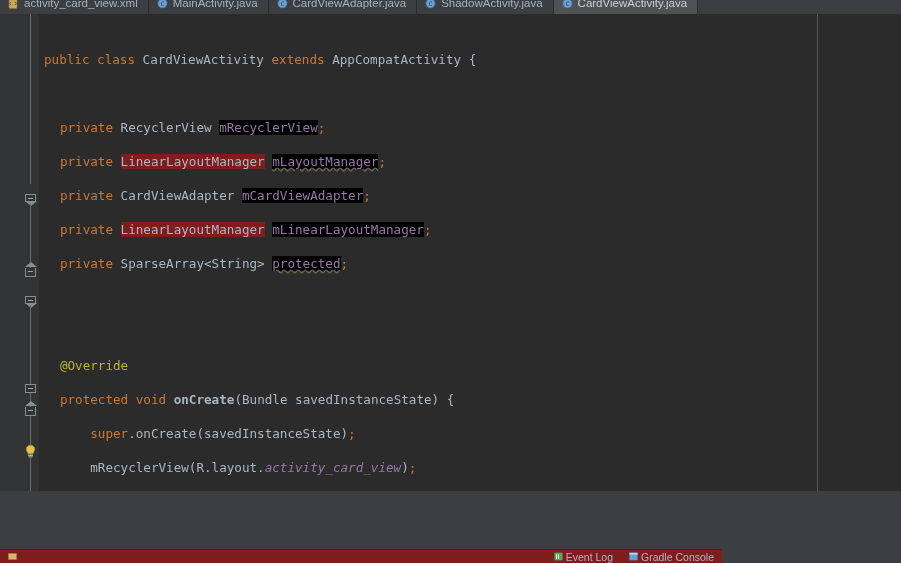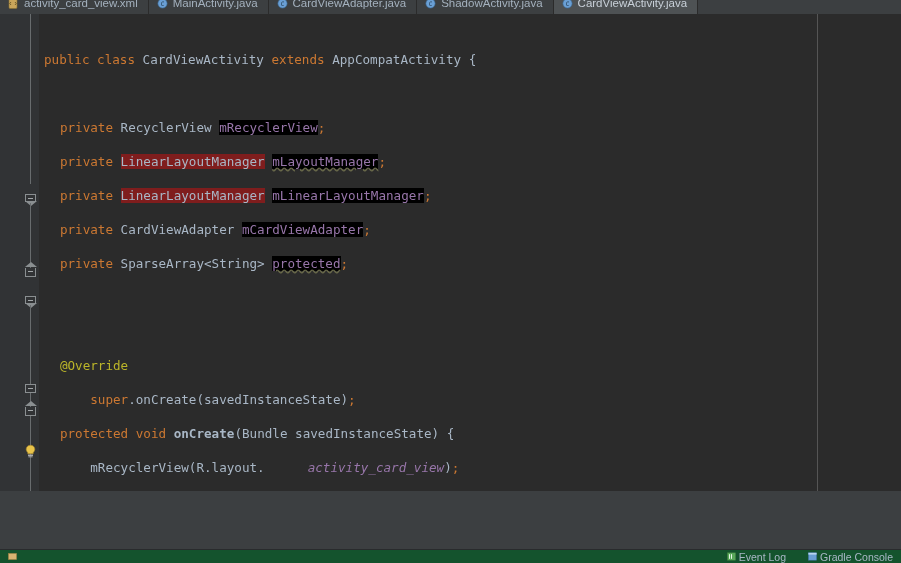--- a/index.html
+++ b/index.html
@@ -108,21 +108,21 @@
     color: #a9b7c6;
     white-space: pre;
     padding-top: 3px;
   }
   .ln { height: 17px; position: relative; padding-left: 4px; }
 
   
   .kw   { color: #cc7832; }
   .cls  { color: #a9b7c6; }
   .fld  { color: #9876aa; }
-  .stat { color: #9876aa; font-style: italic; margin-left: 43px; }
+  .stat { color: #9876aa; font-style: italic; }
   .anno { color: #bbb529; text-align: right; }
   .mth  { color: #a9b7c6; font-weight: bold; }
   .pun  { color: #a9b7c6; }
   .semi { color: #cc7832; }
 
   
   .hl-type { background: #7f1d1d; }
   .hl-id   { background: #000000; }
 
   
@@ -134,29 +134,28 @@
   
   #scroll-gutter {
     position: absolute; right: 0; top: 0;
     width: 12px; height: 535px;
     background: #2b2b2b;
   }
 
   
   #status-bar {
     position: absolute; bottom: 0; left: 0;
-    width: 901px; height: 14px;
-    background: #14532d;
+    width: 722px; height: 14px;
+    background: #7f1d1d;
     border-top: 1px solid #292b2d;
     display: flex; align-items: center;
     font-family: "Liberation Sans", sans-serif;
     font-size: 10.5px;
     color: #a9b7c6;
     overflow: hidden;
-    gap: 6px;
   }
   .sb-item { display: flex; align-items: center; gap: 3px; padding: 0 8px; white-space: nowrap; }
   .sb-spacer { flex: 1 1 auto; }
   .sb-sq { width: 9px; height: 9px; flex: 0 0 auto; }
 </style>
 </head>
 <body>
 
 <div id="tab-bar">
 
@@ -229,28 +228,28 @@
   <div id="left-strip"></div>
   <div id="margin-guide"></div>
   <div id="scroll-gutter"></div>
 
   <div id="code">
 
 <div class="ln"><span style="margin-left:22px"></span><span class="kw">public</span> <span class="kw">class</span> <span class="cls">CardViewActivity</span> <span class="kw">extends</span> <span class="cls">AppCompatActivity</span> <span class="pun">{</span></div>
 <div class="ln"></div>
 <div class="ln">     <span class="kw">private</span> <span class="cls">RecyclerView</span> <span class="fld hl-id">mRecyclerView</span><span class="semi">;</span></div>
 <div class="ln">     <span class="kw">private</span> <span class="cls hl-type">LinearLayoutManager</span> <span class="fld hl-id" style="text-decoration:underline wavy #6a6a4a">mLayoutManager</span><span class="semi">;</span></div>
+<div class="ln">     <span class="kw">private</span> <span class="cls">CardViewAdapter</span> <span class="fld hl-id">mCardViewAdapter</span><span class="semi">;</span></div>
 <div class="ln">     <span class="kw">private</span> <span class="cls hl-type">LinearLayoutManager</span> <span class="fld hl-id">mLinearLayoutManager</span><span class="semi">;</span></div>
-<div class="ln">     <span class="kw">private</span> <span class="cls">CardViewAdapter</span> <span class="fld hl-id">mCardViewAdapter</span><span class="semi">;</span></div>
 <div class="ln">     <span class="kw">private</span> <span class="cls">SparseArray&lt;String&gt;</span> <span class="fld hl-id" style="text-decoration:underline wavy #6a6a4a">protected</span><span class="semi">;</span></div>
 <div class="ln"></div>
 <div class="ln"></div>
 <div class="ln">     <span class="anno">@Override</span></div>
+<div class="ln">     <span class="kw">protected</span> <span class="kw">void</span> <span class="mth">onCreate</span><span class="pun">(</span><span class="cls">Bundle</span> <span class="cls">savedInstanceState</span><span class="pun">) {</span></div>
 <div class="ln">         <span class="kw">super</span><span class="pun">.</span><span class="cls">onCreate</span><span class="pun">(</span><span class="cls">savedInstanceState</span><span class="pun">)</span><span class="semi">;</span></div>
-<div class="ln">     <span class="kw">protected</span> <span class="kw">void</span> <span class="mth">onCreate</span><span class="pun">(</span><span class="cls">Bundle</span> <span class="cls">savedInstanceState</span><span class="pun">) {</span></div>
 <div class="ln">         <span class="cls">mRecyclerView</span><span class="pun">(</span><span class="cls">R</span><span class="pun">.</span><span class="cls">layout</span><span class="pun">.</span><span class="stat">activity_card_view</span><span class="pun">)</span><span class="semi">;</span></div>
 <div class="ln">         <span class="cls">init</span><span class="pun">()</span><span class="semi">;</span></div>
 <div class="ln">     <span class="pun">}</span></div>
 
 
 
 
 
 
 

